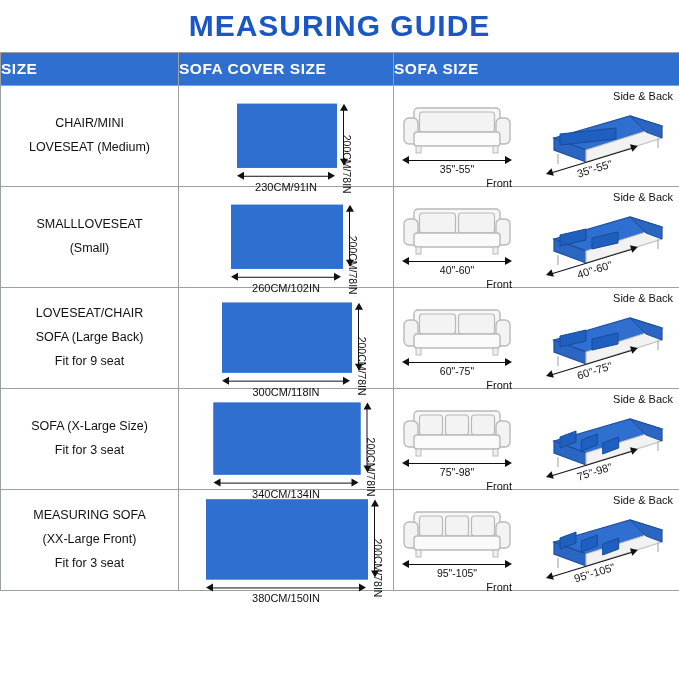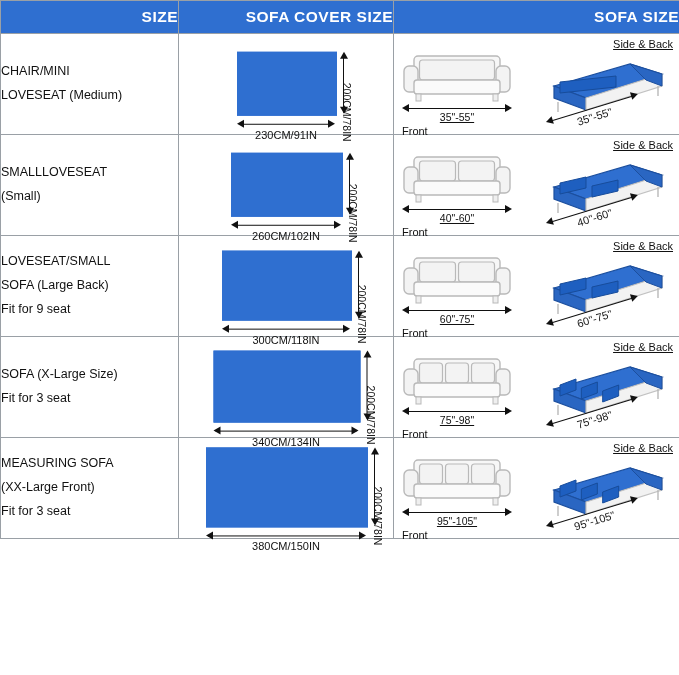--- a/index.html
+++ b/index.html
@@ -44,27 +44,28 @@
     vertical-align: middle;
     padding: 0;
   }
   thead th {
     background: #2f6fd0;
     color: #ffffff;
     font-size: 15.5px;
     font-weight: bold;
     letter-spacing: 0.5px;
     height: 32px;
-    text-align: right;
+    text-align: left;
   }
   col.c1 { width: 178px; }
   col.c2 { width: 215px; }
   col.c3 { width: 286px; }
 
   td.label-cell {
+    text-align: center;
     font-size: 12.5px;
     line-height: 1.9;
     color: #111;
     padding: 4px 6px;
   }
   td.cover-cell, td.sofa-cell {
     position: relative;
     height: 100px;
   }
   .cover-wrap, .sofa-wrap {
@@ -150,39 +151,41 @@
     white-space: nowrap;
     color: #111;
   }
   
   .sofa-svg { display: block; }
   .front-label, .sideback-label {
     position: absolute;
     font-size: 10.5px;
     color: #111;
     white-space: nowrap;
-    text-decoration: underline;
   }
   .sideback-label {
     right: 6px;
     top: 4px;
     font-size: 11px;
   }
   .front-caption {
     position: absolute;
     font-size: 11px;
     color: #111;
-    text-align: left;
+    text-align: right;
   }
 </style>
 </head>
 <body>
 
 <div id="page">
 
+  <div class="title-bar">
+    <div class="title-text">MEASURING GUIDE</div>
+  </div>
 
   <table class="guide">
     <colgroup>
         <col class="c1">
         <col class="c2">
         <col class="c3">
       </colgroup>
     <thead>
       <tr>
         <th>SIZE</th>
@@ -316,21 +319,21 @@
                 <div style="position:absolute;left:6px;right:6px;top:0;height:1px;background:#111;"></div>
                 <div style="position:absolute;left:0;top:-4px;width:0;height:0;border-top:4px solid transparent;border-bottom:4px solid transparent;border-right:7px solid #111;"></div>
                 <div style="position:absolute;right:0;top:-4px;width:0;height:0;border-top:4px solid transparent;border-bottom:4px solid transparent;border-left:7px solid #111;"></div>
                 <div style="position:absolute;width:96px;top:3px;text-align:center;font-size:11px;">40"-60"</div>
               </div>
             </div>
           </td>
         </tr>
         <tr>
           <td class="label-cell">
-            <div>LOVESEAT/SMALL</div>
+            <div>LOVESEAT/CHAIR</div>
             <div>SOFA (Large Back)</div>
             <div>Fit for 9 seat</div>
           </td>
           <td class="cover-cell">
             <div class="cover-wrap">
               <div class="rect-group" style="width:128px;height:68px;">
                 <div class="rect" style="width:100%;height:100%;"></div>
                 <div class="dim-bottom">
                   <div class="line"></div>
                   <div class="arrow-l"></div>

